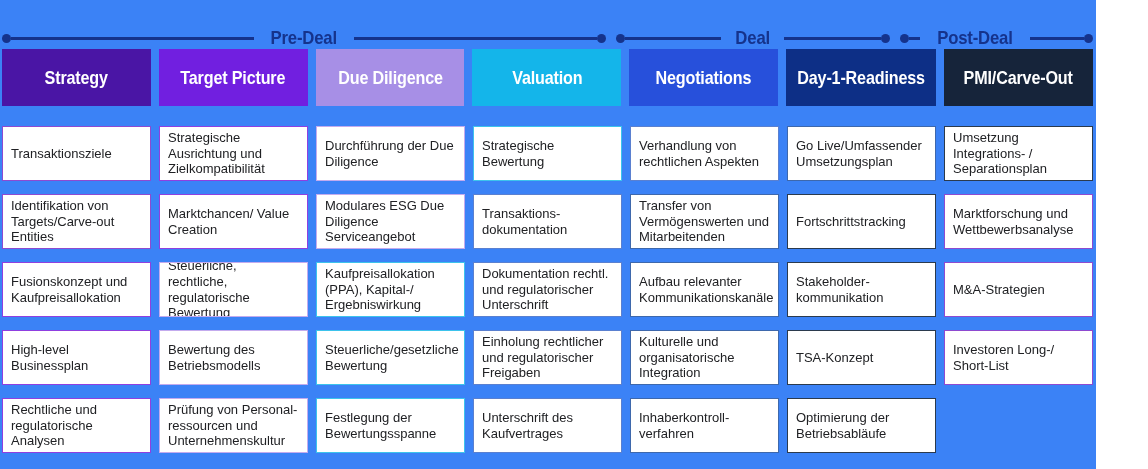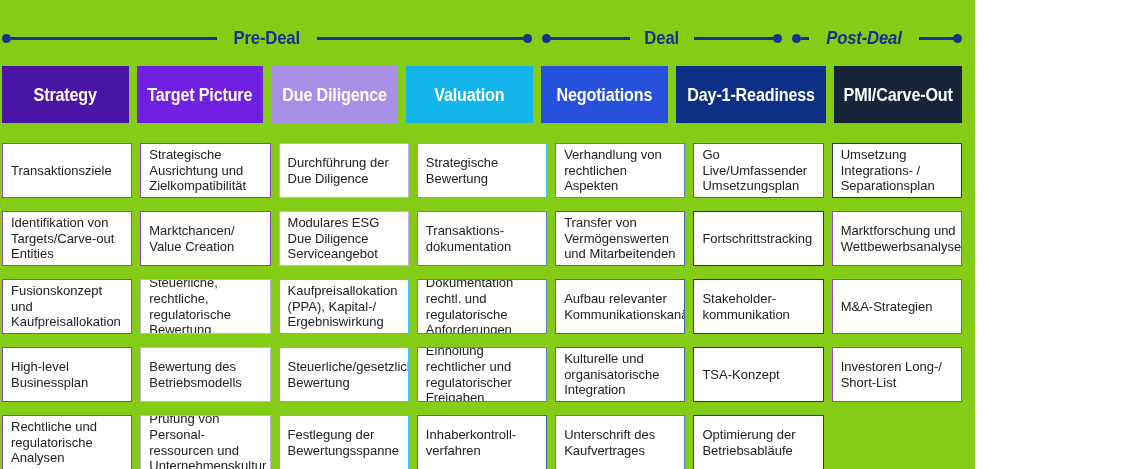--- a/index.html
+++ b/index.html
@@ -1,22 +1,22 @@
 <!DOCTYPE html>
 <html style="--tl: #15338C;"><head>
 <meta charset="utf-8">
 <style>
   html,body{margin:0;padding:0;background:#fff;}
   .canvas{
     position:relative;
-    width:975px;height:469px;
-    background:#84cc16;
+    width:1096px;height:469px;
+    background:#3b82f6;
     font-family:"Liberation Sans",sans-serif;
     box-sizing:border-box;
-    padding:0 13px 0 2px;
+    padding:0 3px 0 2px;
     overflow:hidden;
   }
   
   .timeline{
     display:flex;
     gap:10px;
     margin-top:27px;
     height:22px;
   }
   .phase{
@@ -44,21 +44,20 @@
     margin:0 12px;
     display:inline-block;
     transform:scaleX(0.88);
     letter-spacing:-0.2px;
   }
   
   .headers{
     display:grid;
     grid-template-columns:repeat(7,1fr);
     column-gap:8px;
-    margin-top:17px;
   }
   .header{
     height:57px;
     background:var(--header-bg,#333);
     color:#ffffff;
     display:flex;
     align-items:center;
     justify-content:center;
   }
   .header-label{
@@ -104,21 +103,21 @@
       <span class="line"></span>
       <span class="dot"></span>
     </div>
     <div class="phase" style="flex:290 1 0;justify-content:flex-end;">
       <span class="dot"></span>
       <span class="line"></span>
       <span class="phase-label">Deal</span>
       <span class="line"></span>
       <span class="dot"></span>
     </div>
-    <div class="phase" style="flex:205 1 0;font-style:italic;">
+    <div class="phase" style="flex:205 1 0;">
       <span class="dot"></span>
       <span class="line short"></span>
       <span class="phase-label">Post-Deal</span>
       <span class="line"></span>
       <span class="dot"></span>
     </div>
   </div>
 
   <div class="headers">
     <div class="header" style="--header-bg: #4A15A5; --cell-border: #8E4AD0;">
@@ -157,34 +156,34 @@
     <div class="cell" style="--header-bg: #711FE0; --cell-border: #8F3FE0;">Marktchancen/ Value Creation</div>
     <div class="cell" style="--header-bg: #A78FE6; --cell-border: #C3ABEE;">Modulares ESG Due Diligence Serviceangebot</div>
     <div class="cell" style="--header-bg: #2750DB; --cell-border: #5A80D0;">Transaktions-dokumentation</div>
     <div class="cell" style="--header-bg: #0D2F86; --cell-border: #3E68AC;">Transfer von Vermögenswerten und Mitarbeitenden</div>
     <div class="cell" style="--header-bg: #16243A; --cell-border: #2B3A4D;">Fortschrittstracking</div>
 
     <div class="cell" style="--header-bg: #4A15A5; --cell-border: #8E4AD0;">Marktforschung und Wettbewerbsanalyse</div>
     <div class="cell" style="--header-bg: #711FE0; --cell-border: #8F3FE0;">Fusionskonzept und Kaufpreisallokation</div>
     <div class="cell" style="--header-bg: #A78FE6; --cell-border: #C3ABEE;">Steuerliche, rechtliche, regulatorische Bewertung</div>
     <div class="cell" style="--header-bg: #14B5EA; --cell-border: #3DC3EC;">Kaufpreisallokation (PPA), Kapital-/ Ergebniswirkung</div>
-    <div class="cell" style="--header-bg: #2750DB; --cell-border: #5A80D0;">Dokumentation rechtl. und regulatorische Anforderungen</div>
+    <div class="cell" style="--header-bg: #2750DB; --cell-border: #5A80D0;">Dokumentation rechtl. und regulatorischer Unterschrift</div>
     <div class="cell" style="--header-bg: #0D2F86; --cell-border: #3E68AC;">Aufbau relevanter Kommunikationskanäle</div>
     <div class="cell" style="--header-bg: #16243A; --cell-border: #2B3A4D;">Stakeholder-kommunikation</div>
 
     <div class="cell" style="--header-bg: #4A15A5; --cell-border: #8E4AD0;">M&amp;A-Strategien</div>
     <div class="cell" style="--header-bg: #711FE0; --cell-border: #8F3FE0;">High-level Businessplan</div>
     <div class="cell" style="--header-bg: #A78FE6; --cell-border: #C3ABEE;">Bewertung des Betriebsmodells</div>
     <div class="cell" style="--header-bg: #14B5EA; --cell-border: #3DC3EC;">Steuerliche/gesetzliche Bewertung</div>
     <div class="cell" style="--header-bg: #2750DB; --cell-border: #5A80D0;">Einholung rechtlicher und regulatorischer Freigaben</div>
     <div class="cell" style="--header-bg: #0D2F86; --cell-border: #3E68AC;">Kulturelle und organisatorische Integration</div>
     <div class="cell" style="--header-bg: #16243A; --cell-border: #2B3A4D;">TSA-Konzept</div>
 
     <div class="cell" style="--header-bg: #4A15A5; --cell-border: #8E4AD0;">Investoren Long-/ Short-List</div>
     <div class="cell" style="--header-bg: #711FE0; --cell-border: #8F3FE0;">Rechtliche und regulatorische Analysen</div>
     <div class="cell" style="--header-bg: #A78FE6; --cell-border: #C3ABEE;">Prüfung von Personal-ressourcen und Unternehmenskultur</div>
     <div class="cell" style="--header-bg: #14B5EA; --cell-border: #3DC3EC;">Festlegung der Bewertungsspanne</div>
+    <div class="cell" style="--header-bg: #2750DB; --cell-border: #5A80D0;">Unterschrift des Kaufvertrages</div>
     <div class="cell" style="--header-bg: #0D2F86; --cell-border: #3E68AC;">Inhaberkontroll-verfahren</div>
-    <div class="cell" style="--header-bg: #2750DB; --cell-border: #5A80D0;">Unterschrift des Kaufvertrages</div>
     <div class="cell" style="--header-bg: #16243A; --cell-border: #2B3A4D;">Optimierung der Betriebsabläufe</div>
   </div>
 
 </div>
 
 </body></html>

